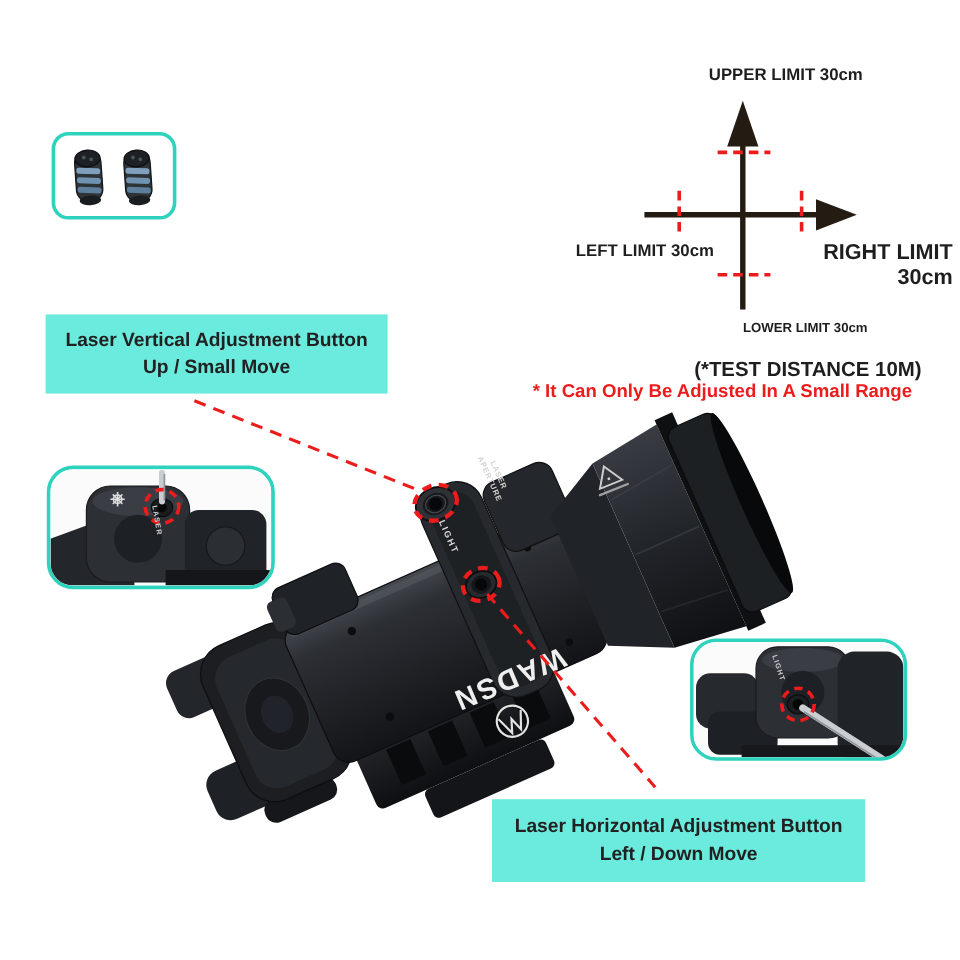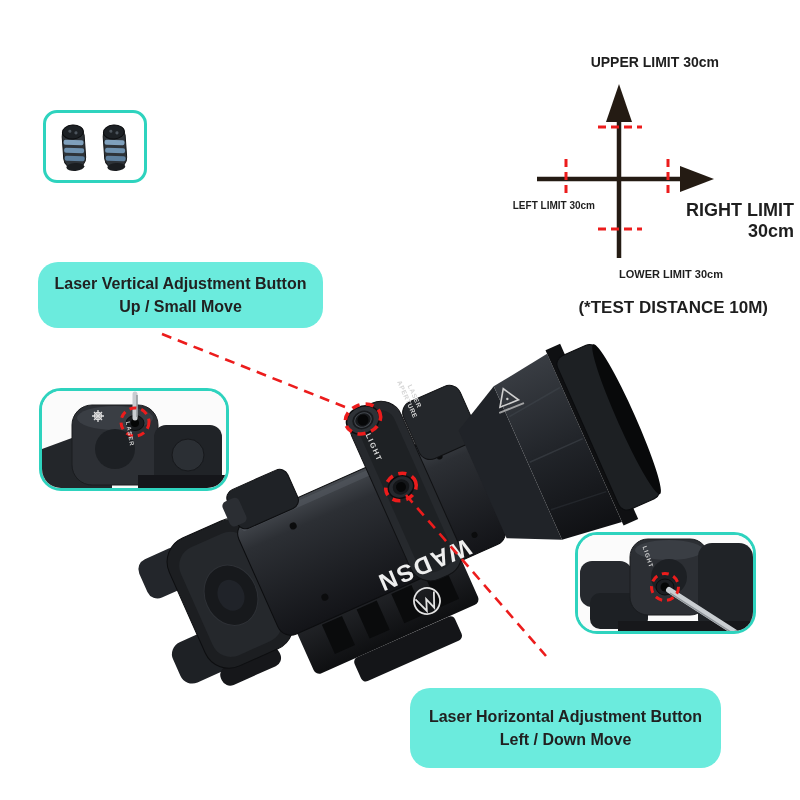--- a/index.html
+++ b/index.html
@@ -10,21 +10,21 @@
     --text_dark:#1E1E1E;
   }
   html,body{margin:0;padding:0;}
   body{width:800px;height:800px;background:#ffffff;font-family:"Liberation Sans",sans-serif;}
   .canvas{position:relative;width:800px;height:800px;background:#ffffff;overflow:hidden;}
   .abs{position:absolute;}
   .lbl{color:var(--text_dark);font-weight:700;text-align:right;line-height:1.15;}
   .callout{
     background:var(--teal_fill);
     color:#212121;font-weight:700;font-size:16px;line-height:1.45;
-    display:flex;flex-direction:column;justify-content:center;text-align:center;border-radius:20px;
+    display:flex;flex-direction:column;justify-content:center;text-align:center;
   }
   .spare-box{
     background:#ffffff;border:3px solid var(--teal_border);border-radius:14px;
     display:flex;align-items:center;justify-content:center;
   }
   .inset{
     background:#ffffff;border:3.5px solid var(--teal_border);border-radius:22px;
     overflow:hidden;
   }
   .red-stroke{stroke:var(--annotation_red);}
@@ -150,24 +150,25 @@
       <line x1="189" y1="218" x2="189" y2="76" class="ink-stroke" stroke-width="4.5"></line>
       <polygon points="189,44 176,82 202,82" class="ink-fill"></polygon>
       <line x1="107" y1="139" x2="254" y2="139" class="ink-stroke" stroke-width="4.5"></line>
       <polygon points="284,139 250,126 250,152" class="ink-fill"></polygon>
       <line x1="168" y1="87" x2="212" y2="87" class="red-stroke" stroke-width="3" stroke-dasharray="8 5"></line>
       <line x1="168" y1="189" x2="212" y2="189" class="red-stroke" stroke-width="3" stroke-dasharray="8 5"></line>
       <line x1="136" y1="119" x2="136" y2="158" class="red-stroke" stroke-width="3" stroke-dasharray="8 5"></line>
       <line x1="238" y1="119" x2="238" y2="158" class="red-stroke" stroke-width="3" stroke-dasharray="8 5"></line>
     </svg>
     <div class="abs lbl" style="left:89px;top:14px;width:200px;font-size:14px">UPPER LIMIT 30cm</div>
-    <div class="abs lbl" style="left:25px;top:160px;width:140px;font-size:10px">LEFT LIMIT 30cm</div>
+    <div class="abs lbl" style="left:25px;top:160px;width:140px;font-size:14px">LEFT LIMIT 30cm</div>
     <div class="abs lbl" style="left:214px;top:160px;width:150px;font-size:18px">RIGHT LIMIT 30cm</div>
     <div class="abs lbl" style="left:93px;top:228px;width:200px;font-size:11px">LOWER LIMIT 30cm</div>
     <div class="abs lbl" style="left:38px;top:258px;width:300px;font-size:17px">(*TEST DISTANCE 10M)</div>
+    <div class="abs lbl red-text" style="left:0;top:278px;width:330px;font-size:15.5px">* It Can Only Be Adjusted In A Small Range</div>
   </div>
 
   <div class="abs spare-box" style="left:43px;top:110px;width:98px;height:67px;z-index:5">
     <svg width="92" height="58" viewBox="0 0 92 58">
       <g transform="rotate(-4 25 30)">
         <rect x="14" y="8" width="22" height="42" rx="10" fill="#2e3338" stroke="#121416"></rect>
         <rect x="15" y="22" width="20" height="5" rx="2" fill="#7fa0bc" transform="rotate(6 25 24)"></rect>
         <rect x="15" y="30" width="20" height="5" rx="2" fill="#6f92b0" transform="rotate(6 25 32)"></rect>
         <rect x="15" y="38" width="20" height="5" rx="2" fill="#5d7f9d" transform="rotate(6 25 40)"></rect>
         <ellipse cx="25" cy="14" rx="10.5" ry="7" fill="#1d2125" stroke="#0c0d0f"></ellipse>
@@ -185,21 +186,21 @@
         <circle cx="69" cy="15" r="1.6" fill="#4c545c"></circle>
         <ellipse cx="66" cy="49" rx="9" ry="4" fill="#1a1d20"></ellipse>
       </g>
     </svg>
   </div>
 
   <div class="abs callout" style="left:38px;top:262px;width:285px;height:66px;z-index:5">
     <div>Laser Vertical Adjustment Button</div>
     <div>Up / Small Move</div>
   </div>
-  <div class="abs callout" style="left:410px;top:688px;width:311px;height:80px;z-index:5">
+  <div class="abs callout" style="left:410px;top:666px;width:311px;height:69px;z-index:5">
     <div>Laser Horizontal Adjustment Button</div>
     <div>Left / Down Move</div>
   </div>
 
   <div class="abs inset" style="left:39px;top:388px;width:184px;height:97px;z-index:2">
     <svg width="184" height="97" viewBox="0 0 184 97">
       <rect x="0" y="0" width="184" height="97" fill="#fbfbfb"></rect>
       <polygon points="0,58 38,44 70,56 70,97 0,97" fill="#23262a"></polygon>
       <rect x="30" y="14" width="86" height="80" rx="20" fill="#2c2f34" stroke="#1a1c1f"></rect>
       <ellipse cx="73" cy="27" rx="38" ry="12" fill="#3a3e44"></ellipse>

